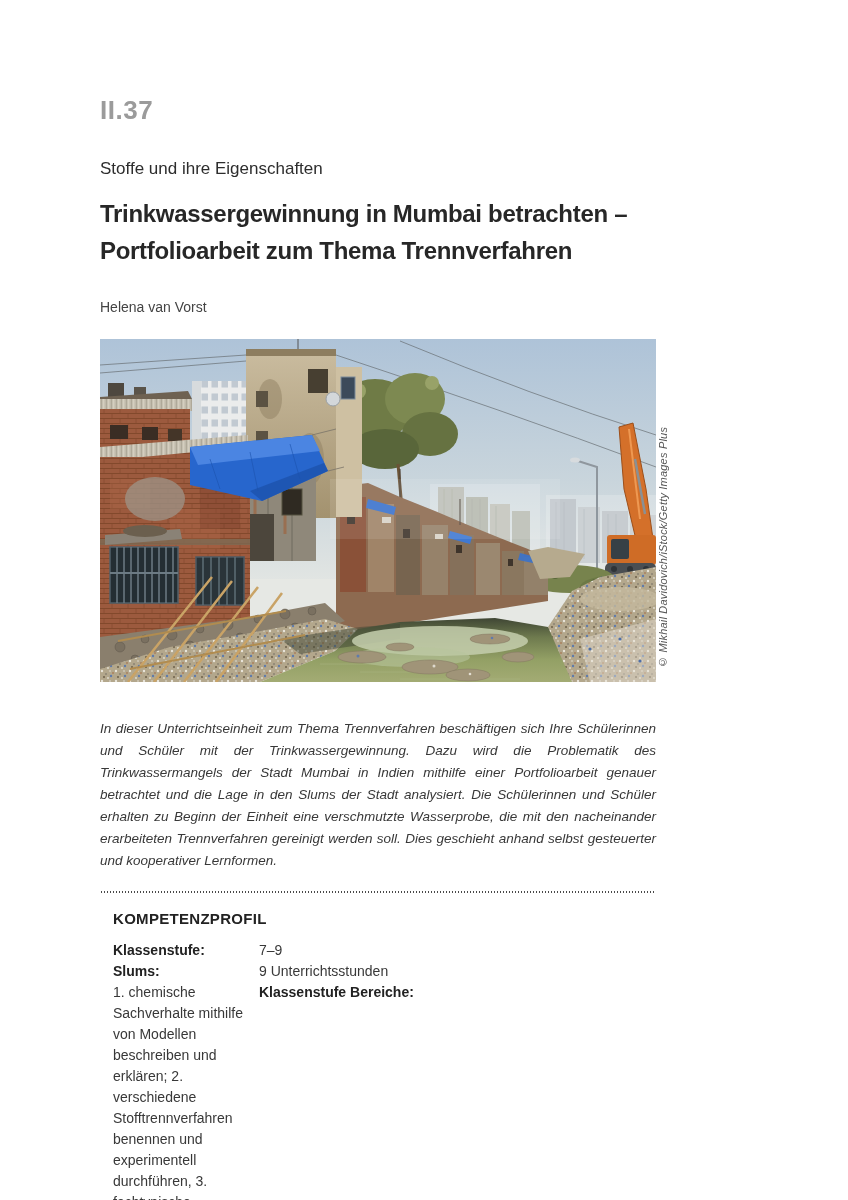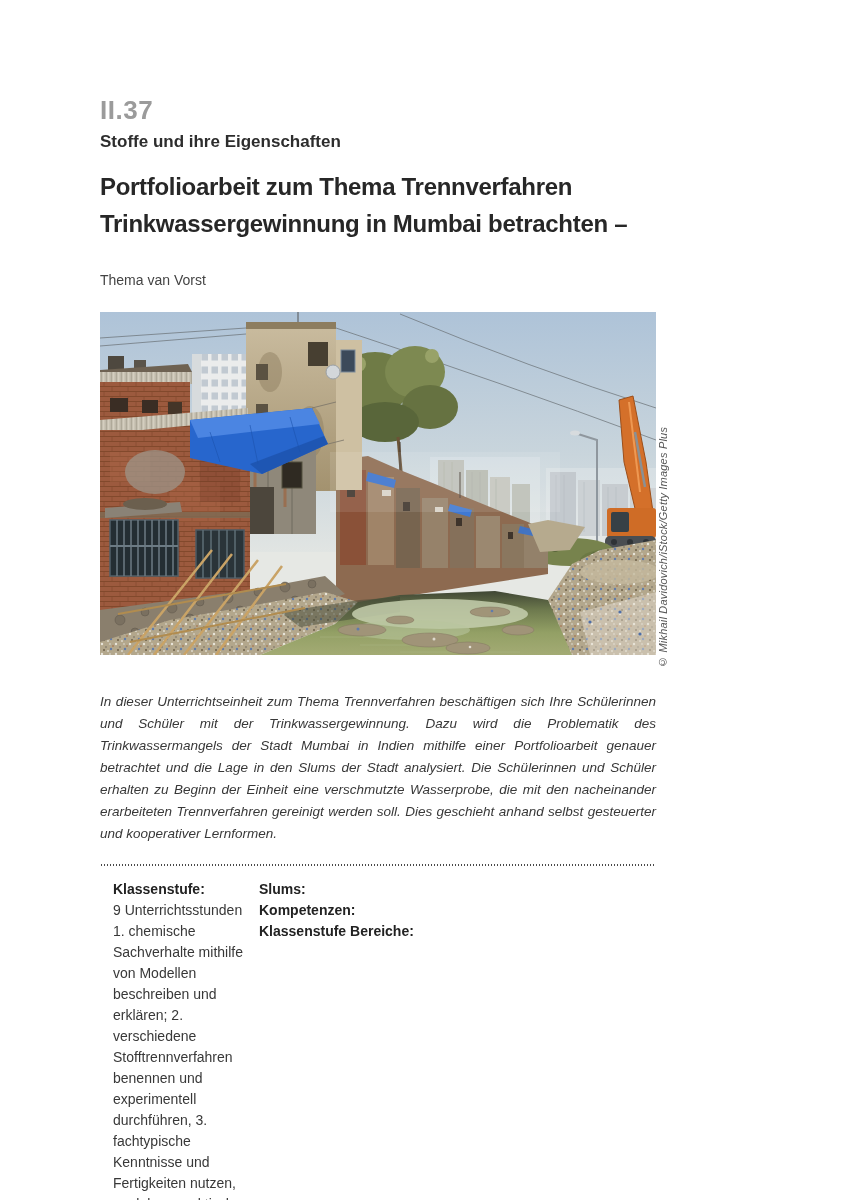--- a/index.html
+++ b/index.html
@@ -20,23 +20,23 @@
   }
   .section-number {
     margin-top: 97px;
     font-size: 26px;
     font-weight: 700;
     line-height: 1;
     letter-spacing: 0.5px;
     color: #9b9b9b;
   }
   .series-title {
-    margin-top: 9px;
+    margin-top: 36px;
     font-size: 17px;
-    font-weight: 700;
+    font-weight: 400;
     line-height: 1.2;
     color: #2d2d2d;
   }
   .article-title {
     margin-top: 16px;
     font-size: 24px;
     font-weight: 700;
     line-height: 37px;
     letter-spacing: -0.3px;
     color: #272727;
@@ -108,25 +108,25 @@
 <body>
 
 <div class="page">
   <div class="content">
 
     <div class="section-number">II.37</div>
 
     <div class="series-title">Stoffe und ihre Eigenschaften</div>
 
     <h1 class="article-title" style="margin:16px 0 0 0;">
+      <div>Trinkwassergewinnung in Mumbai betrachten –</div>
       <div>Portfolioarbeit zum Thema Trennverfahren</div>
-      <div>Trinkwassergewinnung in Mumbai betrachten –</div>
     </h1>
 
-    <div class="author">Thema van Vorst</div>
+    <div class="author">Helena van Vorst</div>
 
     <figure class="photo">
       <svg width="556" height="343" viewBox="0 0 556 343" preserveAspectRatio="none" xmlns="http://www.w3.org/2000/svg">
         <defs>
           <linearGradient id="skyG" x1="0" y1="0" x2="0" y2="1">
             <stop offset="0" stop-color="#aec3d8"></stop>
             <stop offset="0.55" stop-color="#c9d5dc"></stop>
             <stop offset="1" stop-color="#e6e8e4"></stop>
           </linearGradient>
           <linearGradient id="waterG" x1="0" y1="0" x2="0" y2="1">
@@ -390,25 +390,26 @@
 
         <rect x="230" y="140" width="230" height="60" fill="#ffffff" opacity="0.1"></rect>
       </svg>
     </figure>
 
     <p class="intro">In dieser Unterrichtseinheit zum Thema Trennverfahren beschäftigen sich Ihre Schülerinnen und Schüler mit der Trinkwassergewinnung. Dazu wird die Problematik des Trinkwassermangels der Stadt Mumbai in Indien mithilfe einer Portfolioarbeit genauer betrachtet und die Lage in den Slums der Stadt analysiert. Die Schülerinnen und Schüler erhalten zu Beginn der Einheit eine verschmutzte Wasserprobe, die mit den nacheinander erarbeiteten Trennverfahren gereinigt werden soll. Dies geschieht anhand selbst gesteuerter und kooperativer Lernformen.</p>
 
     <div class="dotted-rule"></div>
 
     <section class="profile">
+      <div class="profile-heading">KOMPETENZPROFIL</div>
       <div class="profile-grid">
         <div class="profile-label">Klassenstufe:</div>
+        <div class="profile-value">7–9</div>
         <div class="profile-label">Slums:</div>
         <div class="profile-value">9 Unterrichtsstunden</div>
-        <div class="profile-label">Kompetenzen:</div>
         <div class="profile-value">1. chemische Sachverhalte mithilfe von Modellen beschreiben und erklären; 2. verschiedene Stofftrennverfahren benennen und experimentell durchführen, 3. fachtypische Kenntnisse und Fertigkeiten nutzen, um lebenspraktisch bedeutsame Zusammenhänge zu erschließen</div>
         <div class="profile-label">Klassenstufe Bereiche:</div>
       </div>
     </section>
 
     <div class="dotted-rule rule-bottom"></div>
 
   </div>
 
   <div class="photo-credit">© Mikhail Davidovich/iStock/Getty Images Plus</div>

